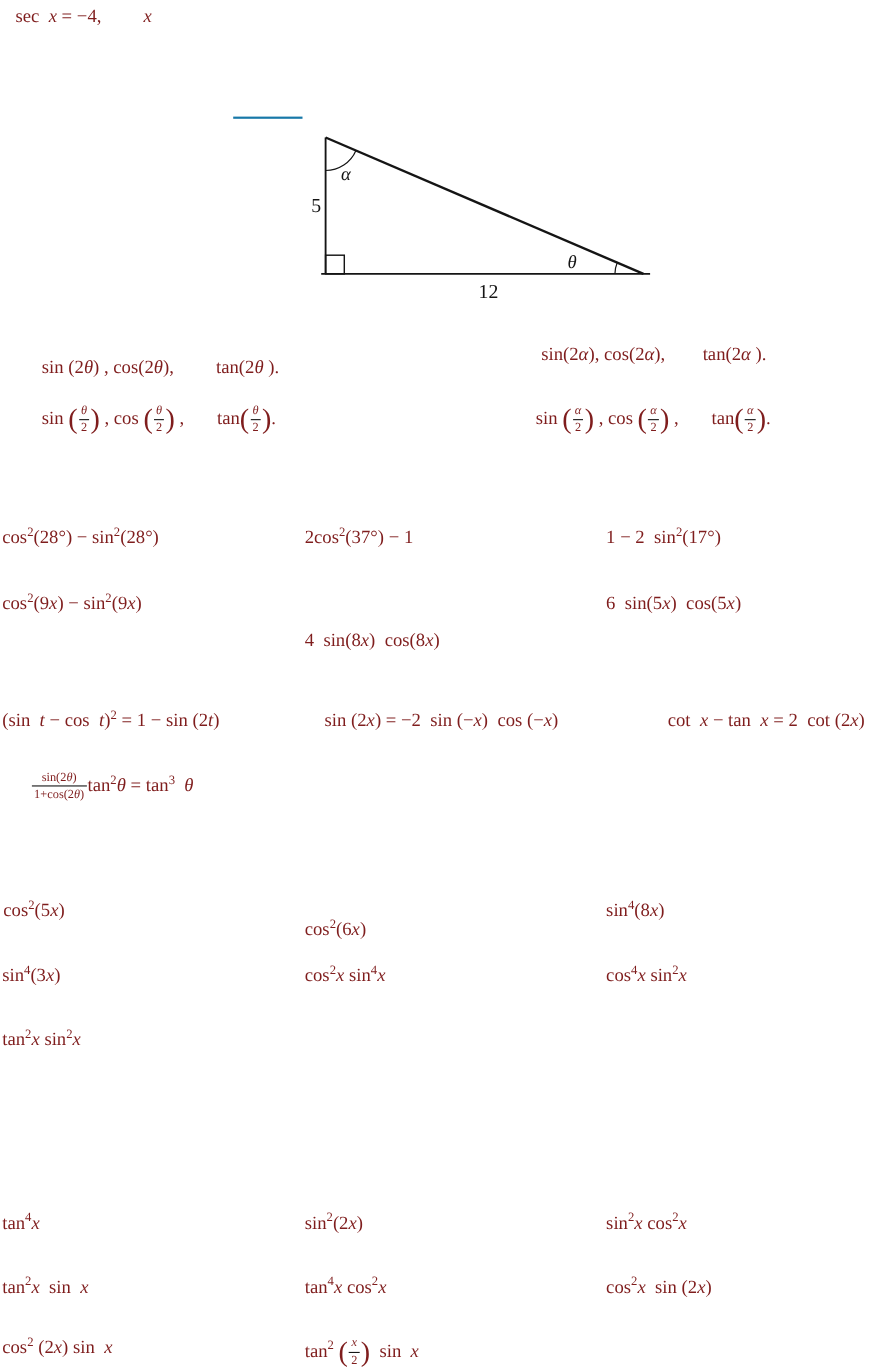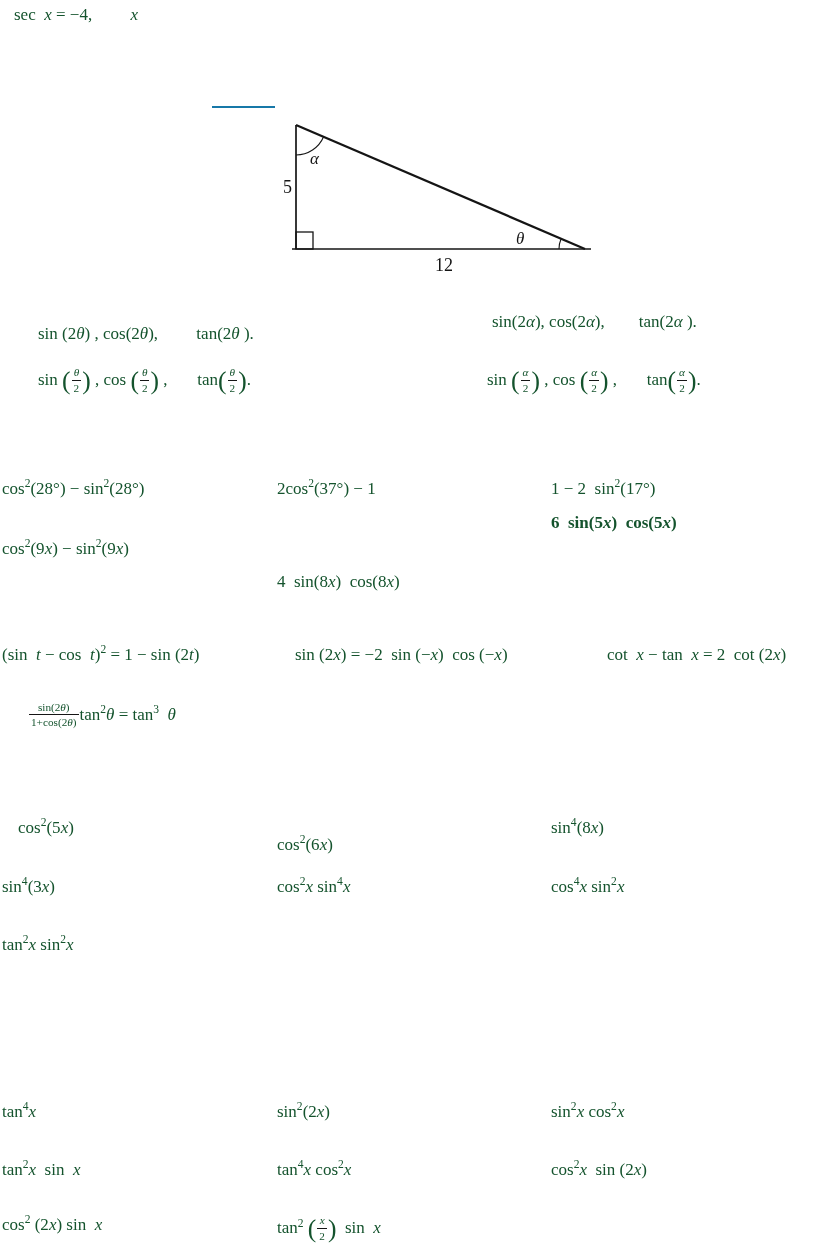--- a/index.html
+++ b/index.html
@@ -1,19 +1,19 @@
 <!DOCTYPE html>
 <html><head>
 <meta charset="utf-8">
 <style>
   html,body { margin:0; padding:0; background:#ffffff; }
   .page {
     position:relative; width:814px; height:1245px; background:#ffffff;
     font-family:"Liberation Serif","DejaVu Serif",serif;
-    color:#14532d; font-size:17px; overflow:hidden;
+    color:#7f1d1d; font-size:17px; overflow:hidden;
   }
   .formula {
     position:absolute; white-space:pre; line-height:1.3;
   }
   .formula i { font-style:italic; }
   sup { font-size:0.68em; line-height:0; }
   .frac {
     display:inline-block; vertical-align:-0.55em; text-align:center;
     font-size:0.66em; line-height:1.08; padding:0 1px;
   }
@@ -51,32 +51,32 @@
     <div class="formula" style="left:38px; top:364px;">sin <span class="bigp">(</span><span class="frac"><span class="num"><i>θ</i></span><span class="den">2</span></span><span class="bigp">)</span> , cos <span class="bigp">(</span><span class="frac"><span class="num"><i>θ</i></span><span class="den">2</span></span><span class="bigp">)</span> ,       tan<span class="bigp">(</span><span class="frac"><span class="num"><i>θ</i></span><span class="den">2</span></span><span class="bigp">)</span>.</div>
     <div class="formula" style="left:487px; top:364px;">sin <span class="bigp">(</span><span class="frac"><span class="num"><i>α</i></span><span class="den">2</span></span><span class="bigp">)</span> , cos <span class="bigp">(</span><span class="frac"><span class="num"><i>α</i></span><span class="den">2</span></span><span class="bigp">)</span> ,       tan<span class="bigp">(</span><span class="frac"><span class="num"><i>α</i></span><span class="den">2</span></span><span class="bigp">)</span>.</div>
   </div>
 
   <div>
     <div class="formula" style="left:2px; top:478px;">cos<sup>2</sup>(28°) − sin<sup>2</sup>(28°)</div>
     <div class="formula" style="left:277px; top:478px;">2cos<sup>2</sup>(37°) − 1</div>
     <div class="formula" style="left:551px; top:478px;">1 − 2  sin<sup>2</sup>(17°)</div>
     <div class="formula" style="left:2px; top:538px;">cos<sup>2</sup>(9<i>x</i>) − sin<sup>2</sup>(9<i>x</i>)</div>
     <div class="formula" style="left:277px; top:538px;margin-top:33px;">4  sin(8<i>x</i>)  cos(8<i>x</i>)</div>
-    <div class="formula" style="left:551px; top:512px;font-weight:bold;">6  sin(5<i>x</i>)  cos(5<i>x</i>)</div>
+    <div class="formula" style="left:551px; top:538px;">6  sin(5<i>x</i>)  cos(5<i>x</i>)</div>
   </div>
 
   <div>
     <div class="formula" style="left:2px; top:644px;">(sin  <i>t</i> − cos  <i>t</i>)<sup>2</sup> = 1 − sin (2<i>t</i>)</div>
     <div class="formula" style="left:295px; top:644px;">sin (2<i>x</i>) = −2  sin (−<i>x</i>)  cos (−<i>x</i>)</div>
     <div class="formula" style="left:607px; top:644px;">cot  <i>x</i> − tan  <i>x</i> = 2  cot (2<i>x</i>)</div>
     <div class="formula" style="left:2px; top:701px;margin-left:26px;"><span class="frac"><span class="num">sin(2<i>θ</i>)</span><span class="den">1+cos(2<i>θ</i>)</span></span>tan<sup>2</sup><i>θ</i> = tan<sup>3</sup>  <i>θ</i></div>
   </div>
 
   <div>
-    <div class="formula" style="left:18px; top:817px;">cos<sup>2</sup>(5<i>x</i>)</div>
+    <div class="formula" style="left:3px; top:817px;">cos<sup>2</sup>(5<i>x</i>)</div>
     <div class="formula" style="left:277px; top:834px;text-align:right;">cos<sup>2</sup>(6<i>x</i>)</div>
     <div class="formula" style="left:551px; top:817px;">sin<sup>4</sup>(8<i>x</i>)</div>
     <div class="formula" style="left:2px; top:876px;">sin<sup>4</sup>(3<i>x</i>)</div>
     <div class="formula" style="left:277px; top:876px;">cos<sup>2</sup><i>x</i> sin<sup>4</sup><i>x</i></div>
     <div class="formula" style="left:551px; top:876px;">cos<sup>4</sup><i>x</i> sin<sup>2</sup><i>x</i></div>
     <div class="formula" style="left:2px; top:934px;">tan<sup>2</sup><i>x</i> sin<sup>2</sup><i>x</i></div>
   </div>
 
   <div>
     <div class="formula" style="left:2px; top:1101px;">tan<sup>4</sup><i>x</i></div>

